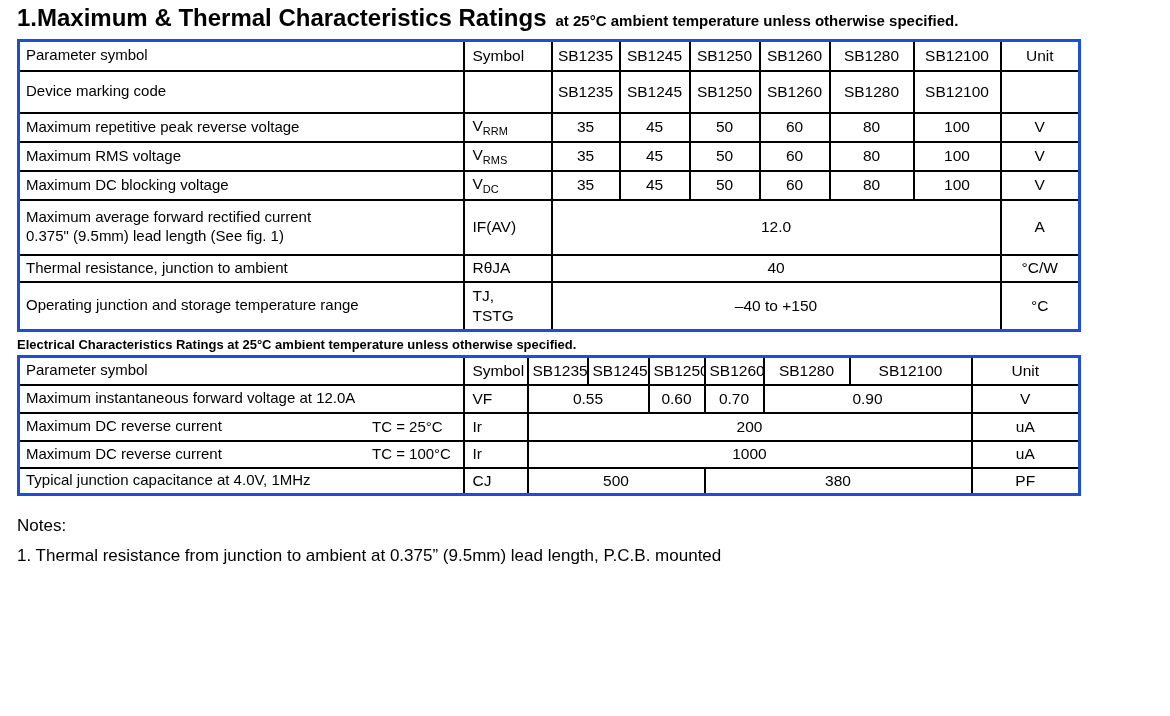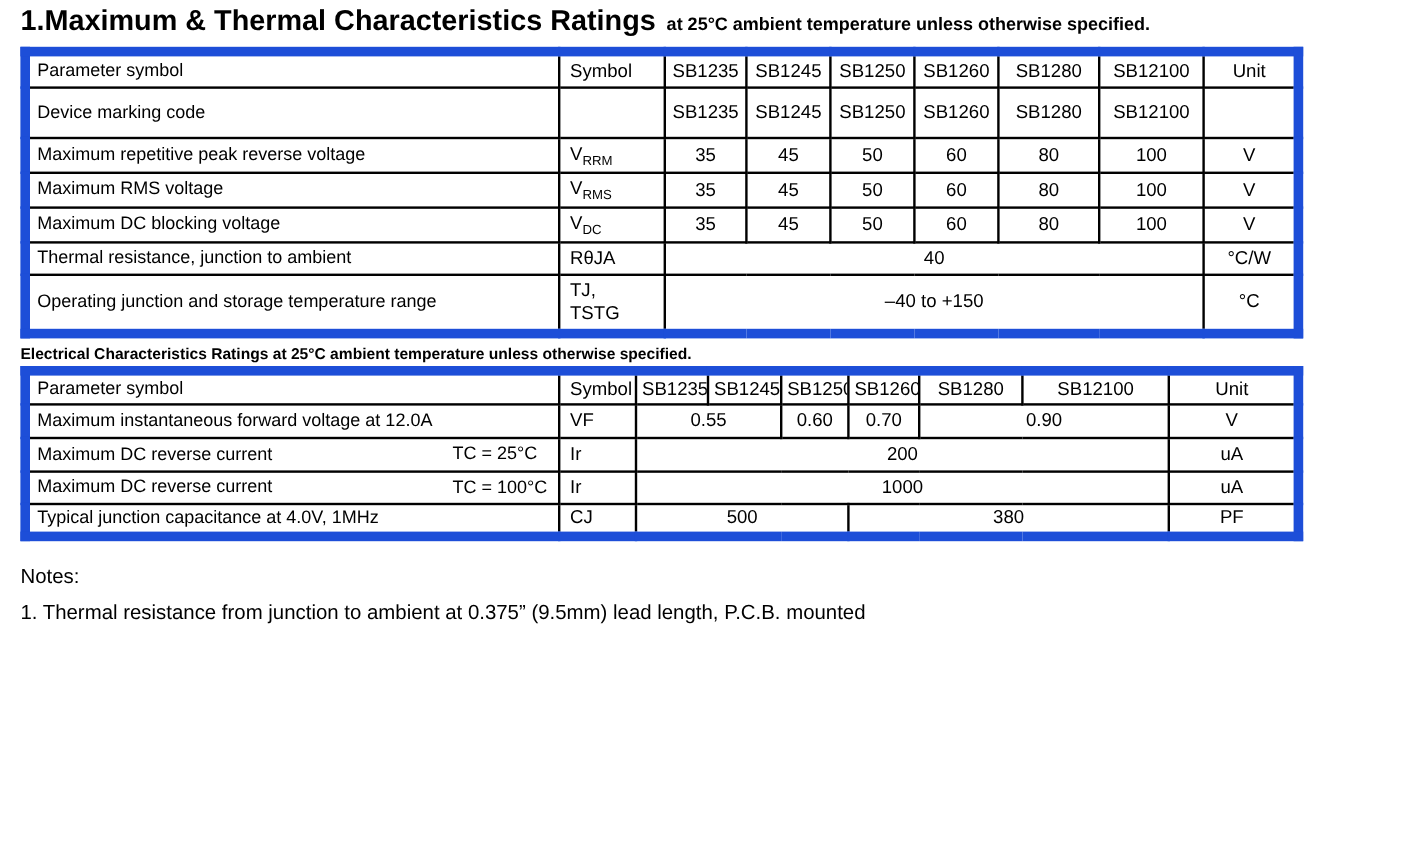--- a/index.html
+++ b/index.html
@@ -2,21 +2,21 @@
 <html><head>
 <meta charset="utf-8">
 <style>
   html,body{margin:0;padding:0}
   body{width:1170px;height:716px;background:#fff;color:#000;
        font-family:"Liberation Sans","DejaVu Sans",sans-serif;overflow:hidden}
   .page{padding:4px 0 0 17px}
   .title-row{white-space:nowrap;margin:0 0 7px 0}
   .title-main{font-size:24px;font-weight:bold}
   .title-suffix{font-size:15px;font-weight:bold;margin-left:9px}
-  table{border-collapse:collapse;table-layout:fixed;width:1061px;border:8px solid #1d4ed8}
+  table{border-collapse:collapse;table-layout:fixed;width:1061px;border:3px solid #1d4ed8}
   td{border:2px solid #000;font-size:15.5px;text-align:center;vertical-align:middle;
      padding:1px 4px;overflow:hidden;line-height:1.25}
   td.lft{text-align:left;font-size:15px;padding-left:6px}
   td.sym{text-align:left;font-size:15.5px;padding-left:8px}
   sub{font-size:11px;line-height:1}
   .rh30{height:30px}.rh42{height:42px}.rh29{height:29px}.rh55{height:55px}
   .rh49{height:49px}.rh27{height:27px}.rh28{height:28px}
   .h2{font-size:13px;font-weight:bold;margin:5px 0 3px 0}
   .notes{font-size:17px;margin-top:20px}
   .note1{font-size:17px;margin-top:10px}
@@ -93,20 +93,29 @@
       <td class="lft">Maximum DC blocking voltage</td>
       <td class="sym"><span>V</span><sub>DC</sub></td>
       <td>35</td>
       <td>45</td>
       <td>50</td>
       <td>60</td>
       <td>80</td>
       <td>100</td>
       <td>V</td>
     </tr>
+    <tr class="rh55">
+      <td class="lft">
+        <div>Maximum average forward rectified current</div>
+        <div>0.375" (9.5mm) lead length (See fig. 1)</div>
+      </td>
+      <td class="sym">IF(AV)</td>
+      <td colspan="6">12.0</td>
+      <td>A</td>
+    </tr>
     <tr class="rh27">
       <td class="lft">Thermal resistance, junction to  ambient</td>
       <td class="sym">RθJA</td>
       <td colspan="6">40</td>
       <td>°C/W</td>
     </tr>
     <tr class="rh49">
       <td class="lft">Operating junction and storage temperature range</td>
       <td class="sym">
         <div>TJ,</div>

